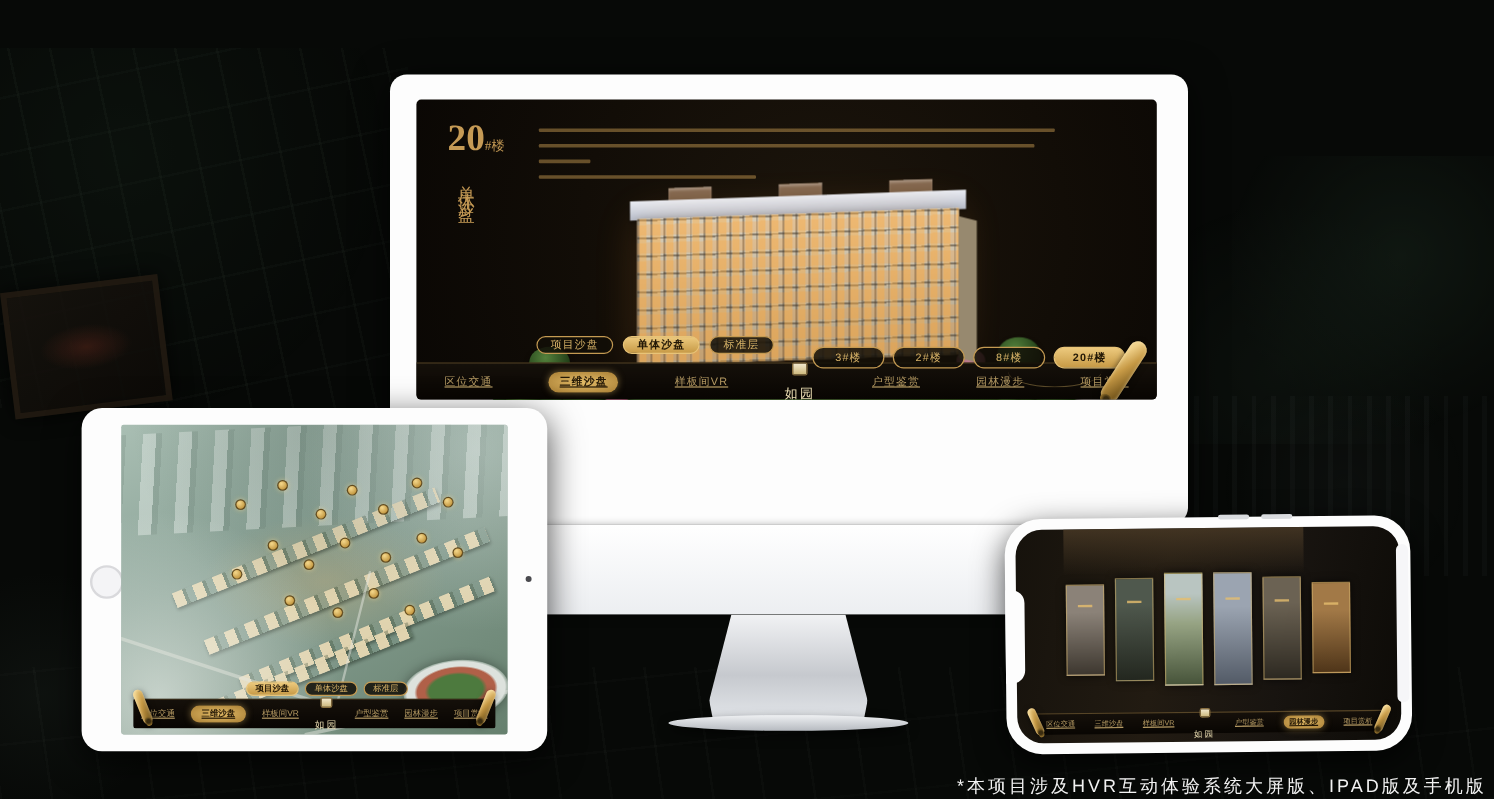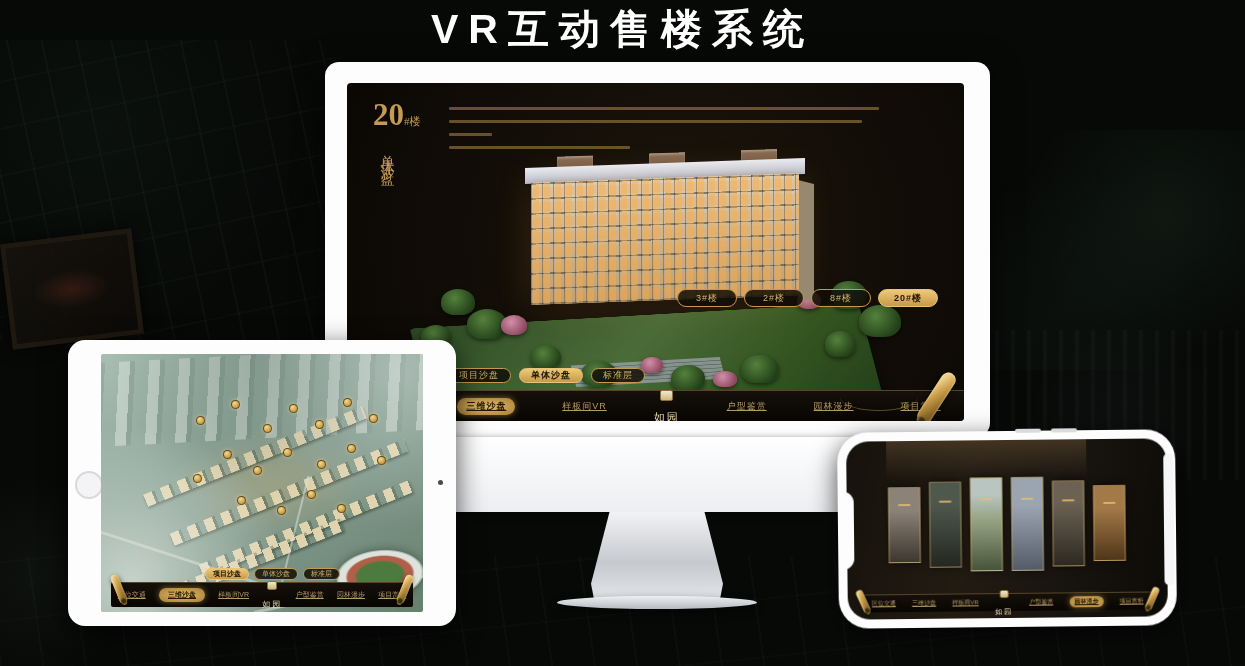--- a/index.html
+++ b/index.html
@@ -50,21 +50,21 @@
   .nav-logo .logo-text{color:#ecdfb4;font-family:"Liberation Serif","DejaVu Serif",serif;letter-spacing:2px;margin-top:11px;}
   .scroll-deco{position:absolute;border-radius:8px;
     background:linear-gradient(115deg,#f0d18a 15%,#c79a46 45%,#7a5a1e 85%);
     box-shadow:0 2px 5px rgba(0,0,0,.6), inset 0 0 3px rgba(255,240,200,.6);}
   .scroll-deco:after{content:"";position:absolute;left:15%;bottom:-2px;width:70%;height:8px;
     border-radius:50%;background:radial-gradient(circle,#3a2c10 30%,#8a6a2a 70%);}
 
   
   .monitor-frame{position:absolute;left:325px;top:62px;width:665px;height:375px;background:#fdfdfd;
     border-radius:14px;box-shadow:0 6px 30px rgba(0,0,0,.65);z-index:1;}
-  .monitor-screen{position:absolute;left:22px;top:21px;width:617px;height:338px;border-radius:4px;
+  .monitor-screen{position:absolute;left:22px;top:21px;width:617px;height:250px;border-radius:4px;
     overflow:hidden;background:radial-gradient(circle at 55% 45%, #1c150c 0%, #120d07 55%, #0a0704 100%);}
   .monitor-chin{position:absolute;left:390px;top:437px;width:535px;height:75px;
     background:linear-gradient(180deg,#ffffff,#eceef1);box-shadow:0 2px 8px rgba(0,0,0,.5);z-index:1;}
   .monitor-stand{position:absolute;left:591px;top:512px;width:132px;height:92px;z-index:1;
     background:linear-gradient(180deg,#f1f2f4,#c6c9ce 55%,#e5e8ec);
     clip-path:polygon(14% 0,86% 0,100% 78%,97% 100%,3% 100%,0 78%);}
   .monitor-base{position:absolute;left:557px;top:596px;width:200px;height:13px;border-radius:50%;z-index:1;
     background:linear-gradient(180deg,#eef0f2,#b6bac0);box-shadow:0 4px 10px rgba(0,0,0,.6);}
 
   
@@ -168,21 +168,20 @@
 
 <div class="stage">
 
   <div class="bg bg-map-tl"></div>
   <div class="bg bg-plaque"></div>
   <div class="bg bg-right-top"></div>
   <div class="bg bg-right-mid"></div>
   <div class="bg bg-bottom"></div>
   <div class="bg bg-left-bottom"></div>
 
-  <h1 class="page-title">VR互动售楼系统</h1>
 
   <div class="monitor-frame">
     <div class="monitor-screen">
 
       <div class="bt">
         <span class="bt-num">20</span><span class="bt-unit">#楼</span>
       </div>
       <div class="bt-sub">单体沙盘</div>
 
       <div class="desc">
@@ -335,13 +334,14 @@
         </span>
         <span class="nav-item">户型鉴赏</span>
         <span class="nav-item active">园林漫步</span>
         <span class="nav-item">项目赏析</span>
       </div>
     </div>
     <div class="phone-notch"></div>
     <div class="phone-strip"></div>
   </div>
 
+  <div class="footnote">*本项目涉及HVR互动体验系统大屏版、IPAD版及手机版</div>
 </div>
 
 </body></html>

